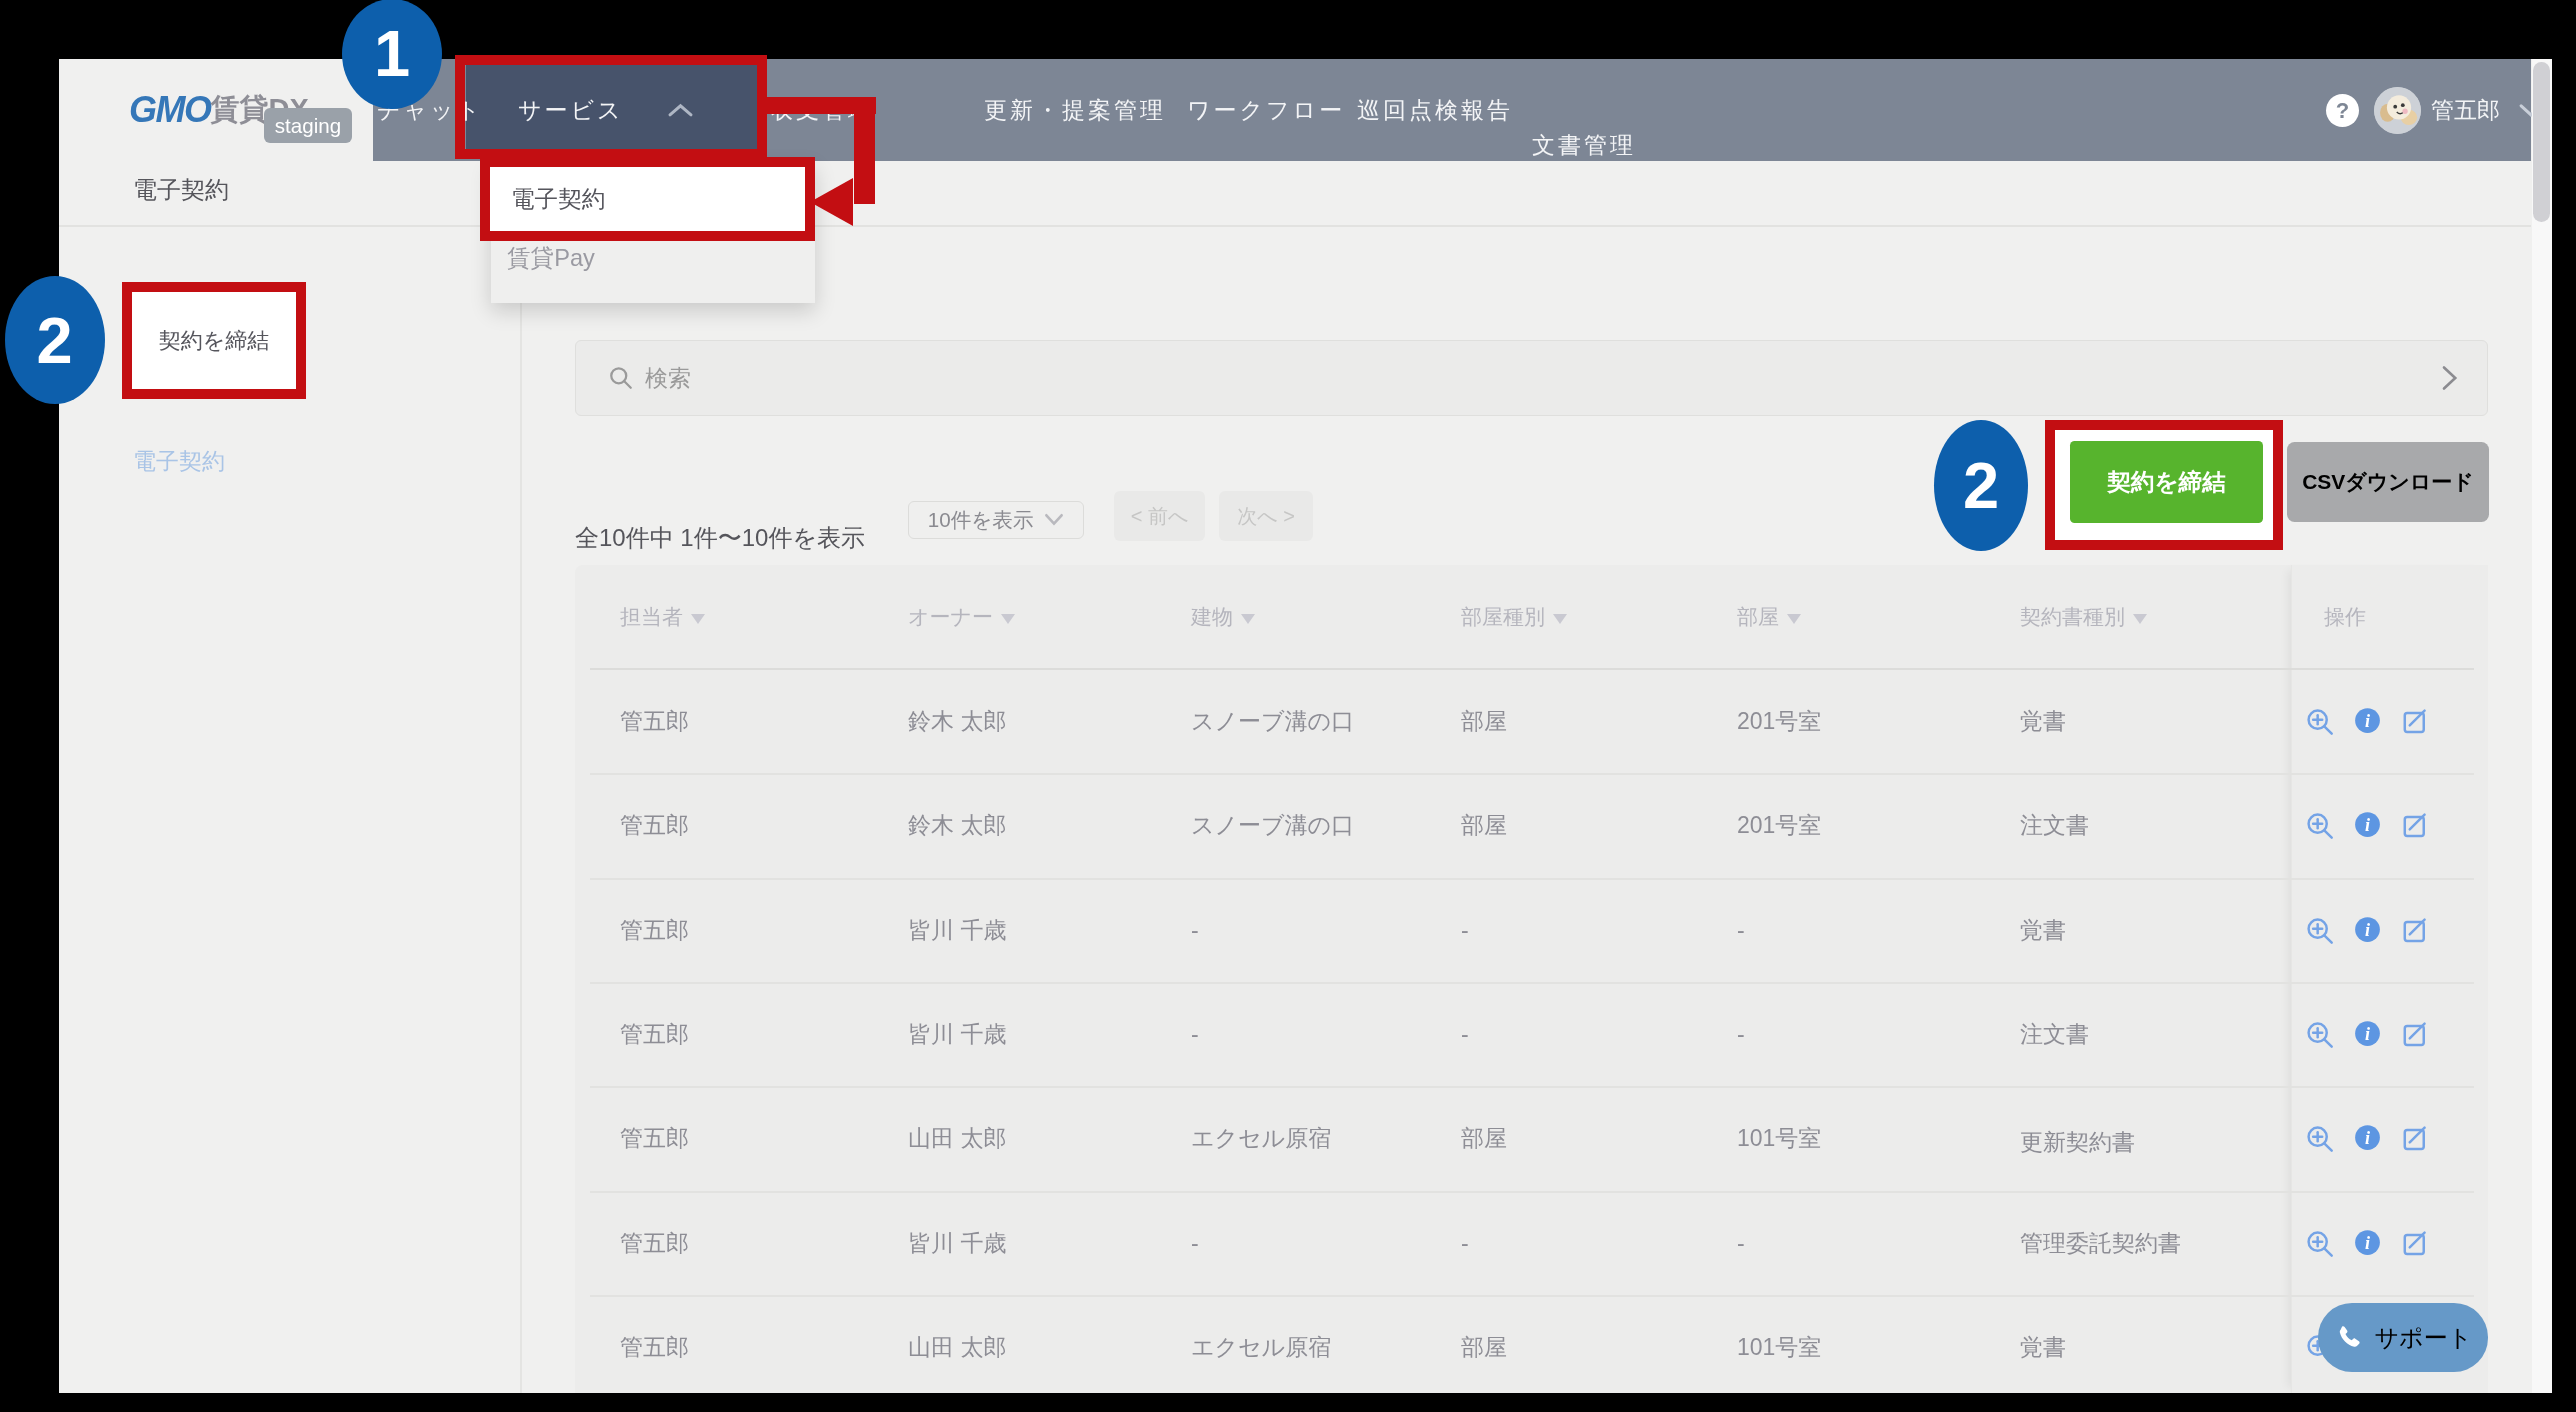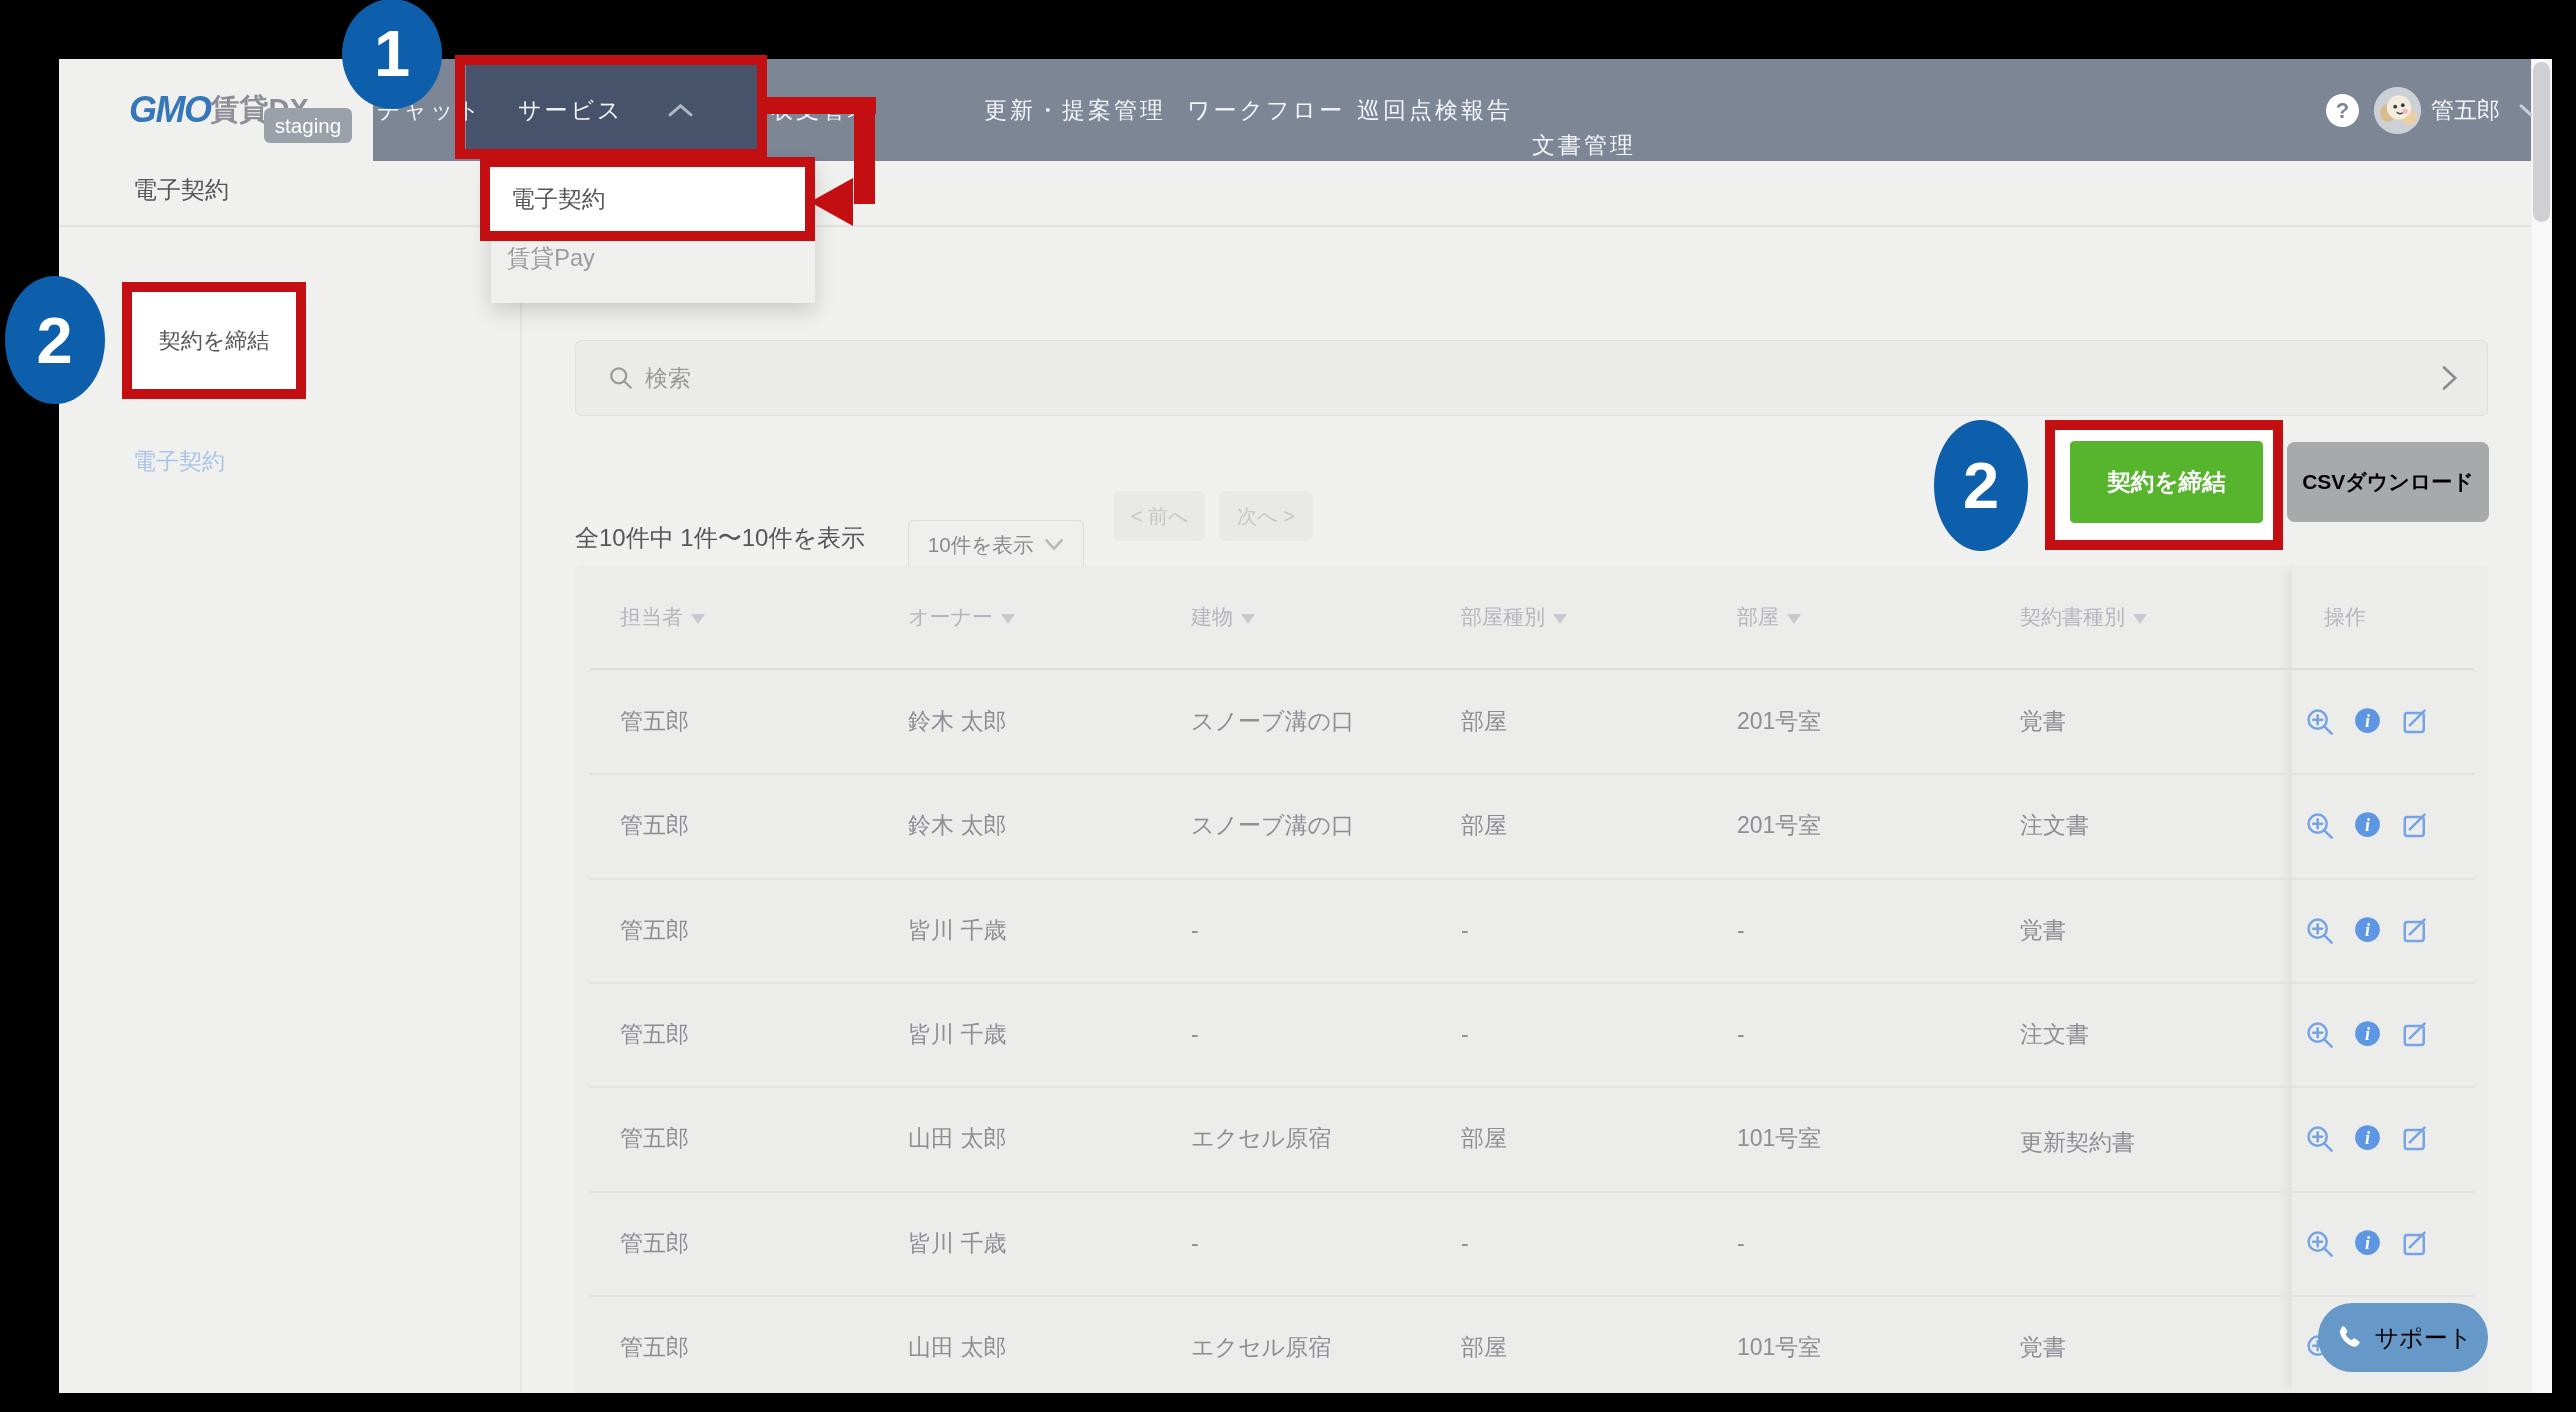--- a/index.html
+++ b/index.html
@@ -27,21 +27,21 @@
   #sidebar-link{left:133px;top:446px;font-size:23px;color:#A9C4E6;cursor:pointer;}
   
   #service-menu{left:491px;top:161px;width:324px;height:142px;background:#EFEFEE;
       box-shadow:0 7.6px 20px rgba(0,0,0,.16);z-index:20;}
   #menu-item-pay{left:507px;top:242px;font-size:23.6px;color:#9A9AA2;z-index:21;}
   
   #search-card{left:575px;top:340px;width:1913px;height:76px;background:#EBEBEA;border:1.5px solid #DFDFDD;
       border-radius:6px;box-sizing:border-box;display:flex;align-items:center;}
   #search-placeholder{color:#9A9A9A;font-size:23px;margin-left:9px;}
   #pagination-summary{left:575px;top:522px;font-size:24px;color:#55555B;}
-  #pagesize-select{left:908px;top:520px;width:176px;height:50px;background:#EFEFEE;border:1.5px solid #DCDCDA;
+  #pagesize-select{left:908px;top:501px;width:176px;height:38px;background:#EFEFEE;border:1.5px solid #DCDCDA;
       border-radius:6px;box-sizing:border-box;display:flex;align-items:center;justify-content:center;gap:10.7px;
       color:#8A8A90;font-size:20.6px;}
   .pager-btn{top:491px;height:50px;background:#E9E9E8;border-radius:6px;color:#C6C6C5;font-size:20px;
       display:flex;align-items:center;justify-content:center;}
   #csv-button{left:2287px;top:442px;width:202px;height:80px;background:#A8A9AB;border-radius:7.6px;
       color:#000000;font-size:21px;font-weight:600;display:flex;align-items:center;justify-content:center;z-index:5;}
   
   #table-card{left:575px;top:565px;width:1913px;height:837px;background:#ECECEB;border-radius:7.6px;}
   #op-sticky{left:2291px;top:565px;width:196px;height:828px;background:#ECECEB;
       border-left:0.8px solid #E6E6E4;box-shadow:-7.6px 0 9px -4.6px rgba(0,0,0,.06);}
@@ -308,20 +308,21 @@
     <div style="position: absolute; left: 2399px; top: 1121px; width: 33px; height: 33px; z-index: 9;"><svg class="op-icon" viewBox="0 0 40 40">
         <rect x="7" y="11" width="23" height="23" rx="3" fill="none" stroke="#74A3E6" stroke-width="3"></rect>
         <line x1="13" y1="26" x2="31" y2="8" stroke="#74A3E6" stroke-width="3" stroke-linecap="round"></line>
       </svg></div>
     <div style="position: absolute; left: 575px; top: 1191px; width: 1913px; height: 104px;">
       <div class="cell" style="position: absolute; left: 45px; top: 0px; height: 104px; display: flex; align-items: center;">管五郎</div>
       <div class="cell" style="position: absolute; left: 333px; top: 0px; height: 104px; display: flex; align-items: center;">皆川 千歳</div>
       <div class="cell" style="position: absolute; left: 616px; top: 0px; height: 104px; display: flex; align-items: center;">-</div>
       <div class="cell" style="position: absolute; left: 886px; top: 0px; height: 104px; display: flex; align-items: center;">-</div>
       <div class="cell" style="position: absolute; left: 1162px; top: 0px; height: 104px; display: flex; align-items: center;">-</div>
+      <div class="cell" style="position: absolute; left: 1445px; top: 0px; height: 104px; display: flex; align-items: center;">管理委託契約書</div>
     </div>
     <div class="abs divider" style="position: absolute; top: 1295px;"></div>
     <div style="position: absolute; left: 2302px; top: 1226px; width: 33px; height: 33px; z-index: 9;"><svg class="op-icon" viewBox="0 0 40 40">
         <circle cx="19" cy="19" r="11" fill="none" stroke="#74A3E6" stroke-width="3"></circle>
         <line x1="27" y1="27" x2="36" y2="36" stroke="#74A3E6" stroke-width="3" stroke-linecap="round"></line>
         <line x1="13.5" y1="19" x2="24.5" y2="19" stroke="#74A3E6" stroke-width="3" stroke-linecap="round"></line>
         <line x1="19" y1="13.5" x2="19" y2="24.5" stroke="#74A3E6" stroke-width="3" stroke-linecap="round"></line>
       </svg></div>
     <div style="position: absolute; left: 2351px; top: 1226px; width: 33px; height: 33px; z-index: 9;"><svg class="op-icon" viewBox="0 0 40 40">
         <circle cx="20" cy="20" r="15" fill="#5D96E2"></circle>

